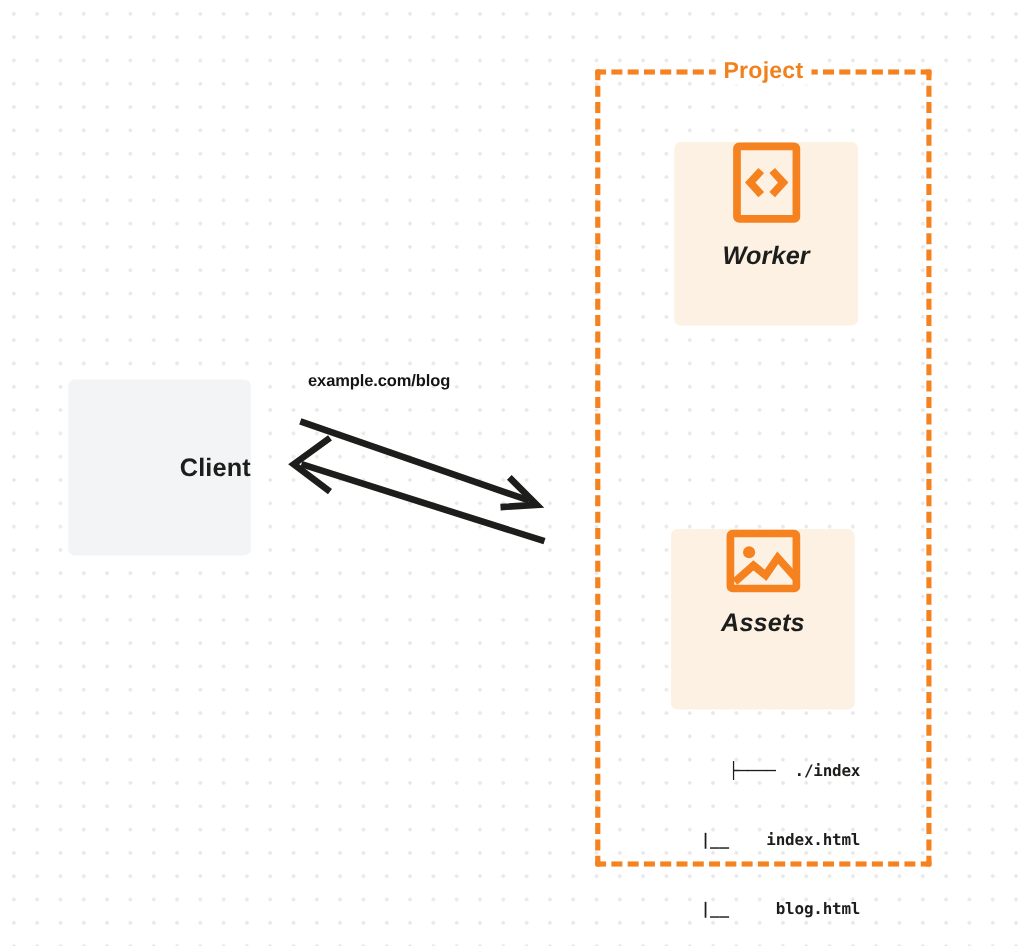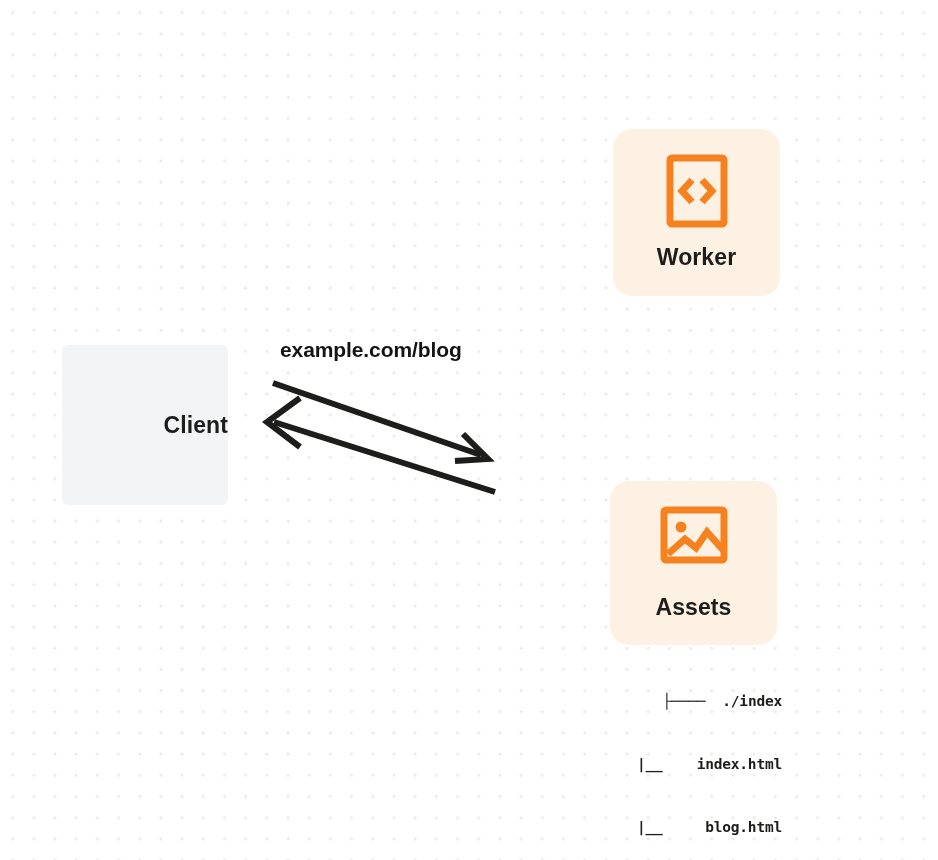--- a/index.html
+++ b/index.html
@@ -42,21 +42,21 @@
     font-weight: 700;
     color: #1d1d1b;
     letter-spacing: 0.1px;
   }
 
   
   #request-label {
     position: absolute;
     left: 280px;
     top: 338px;
-    font-size: 21px;
+    font-size: 15px;
     font-weight: 700;
     color: #141414;
     letter-spacing: -0.1px;
     white-space: nowrap;
   }
 
   
   #arrows-layer {
     position: absolute;
     left: 0;
@@ -88,38 +88,37 @@
     font-weight: 600;
     color: #f0821e;
     white-space: nowrap;
     letter-spacing: 0.2px;
   }
 
   
   .service-card {
     position: absolute;
     background: #fdf1e4;
-    border-radius: 19px;
+    border-radius: 6px;
     display: flex;
     flex-direction: column;
     align-items: center;
-    justify-content: center;
+    font-style: italic;
   }
   #worker-card {
     left: 613px;
     top: 129px;
     width: 167px;
     height: 167px;
   }
   #assets-card {
     left: 610px;
     top: 481px;
     width: 167px;
     height: 164px;
-    gap: 16px;
   }
   .service-icon {
     display: block;
   }
   #worker-card .service-icon { margin-bottom: 16px; }
   #assets-card .service-icon { margin-bottom: 14px; }
   .service-name {
     font-size: 23px;
     font-weight: 700;
     color: #1d1d1b;
@@ -160,20 +159,23 @@
       <line x1="273" y1="383" x2="481" y2="455" stroke="#1d1d1b" stroke-width="6" stroke-linecap="butt"></line>
       <polyline points="463,434 488,459 455,461" fill="none" stroke="#1d1d1b" stroke-width="6" stroke-linecap="butt" stroke-linejoin="miter"></polyline>
     </g>
 
     <g>
       <line x1="495" y1="492" x2="274" y2="422" stroke="#1d1d1b" stroke-width="6" stroke-linecap="butt"></line>
       <polyline points="300,398 267,422 300,447" fill="none" stroke="#1d1d1b" stroke-width="6" stroke-linecap="butt" stroke-linejoin="miter"></polyline>
     </g>
   </svg>
 
+  <div id="project-group">
+    <div id="project-title">Project</div>
+  </div>
 
   <div id="worker-card" class="service-card">
     <svg class="service-icon" width="62" height="74" viewBox="0 0 62 74">
       <rect x="4" y="4" width="54" height="66" rx="2" fill="none" stroke="#f6821f" stroke-width="7"></rect>
       <polyline points="26,26 16,37 26,48" fill="none" stroke="#f6821f" stroke-width="7" stroke-linecap="butt" stroke-linejoin="miter"></polyline>
       <polyline points="36,26 46,37 36,48" fill="none" stroke="#f6821f" stroke-width="7" stroke-linecap="butt" stroke-linejoin="miter"></polyline>
     </svg>
     <span class="service-name">Worker</span>
   </div>
 

